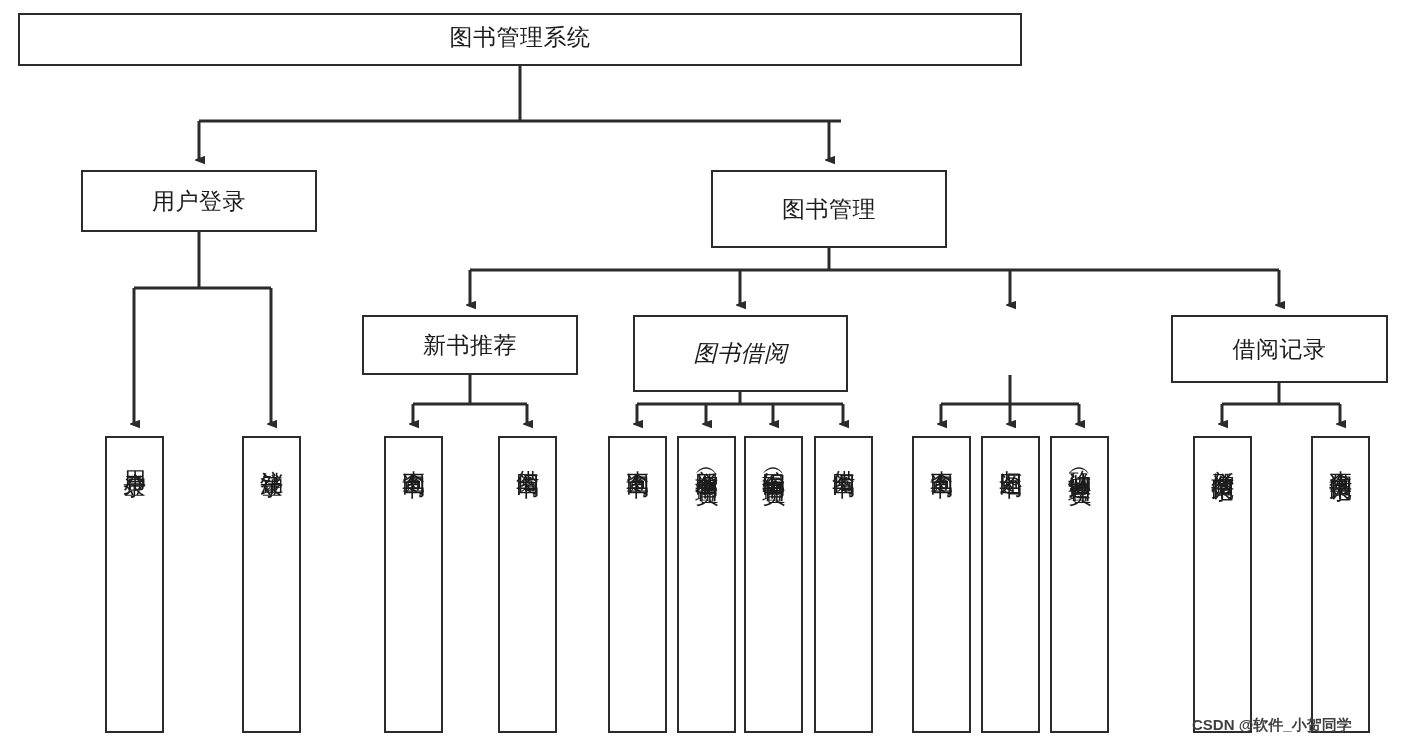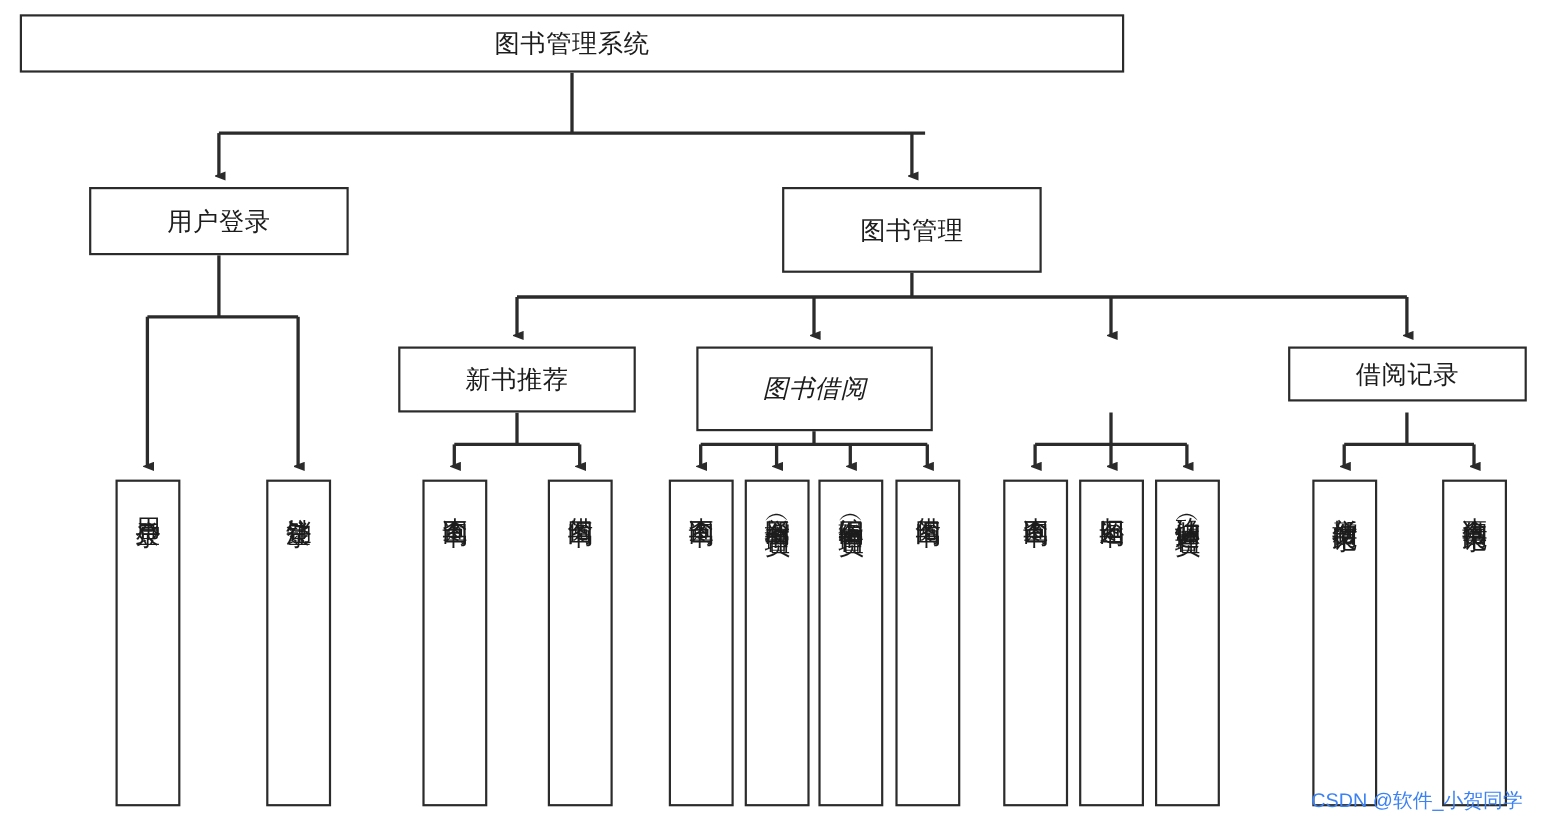--- a/index.html
+++ b/index.html
@@ -55,24 +55,25 @@
   .node.v .node-label {
     writing-mode: vertical-rl;
     text-orientation: upright;
     font-size: 23px;
     line-height: 1.28;
     letter-spacing: 2px;
     white-space: nowrap;
   }
   .watermark {
     position: absolute;
-    color: #3b82f6;
-    font-size: 18px;
+    color: #404040;
+    font-size: 15px;
     white-space: nowrap;
     font-family: "Liberation Sans", "DejaVu Sans", sans-serif;
+    font-weight: bold;
   }
 </style>
 </head>
 <body>
 
 <div id="canvas">
 
   <svg class="wires" viewBox="0 0 1405 747" xmlns="http://www.w3.org/2000/svg">
     <defs>
       <marker id="arrow" markerWidth="10" markerHeight="10" refX="4.2" refY="6" orient="auto" markerUnits="userSpaceOnUse">
@@ -118,38 +119,38 @@
       <path d="M1010,404 L1010,424" marker-end="url(#arrow)"></path>
       <path d="M1079,404 L1079,424" marker-end="url(#arrow)"></path>
 
       <path d="M1279,375 L1279,404"></path>
       <path d="M1222,404 L1340,404"></path>
       <path d="M1222,404 L1222,424" marker-end="url(#arrow)"></path>
       <path d="M1340,404 L1340,424" marker-end="url(#arrow)"></path>
     </g>
   </svg>
 
-  <div class="node root h" style="left:18px; top:13px; width:1004px; height:53px;">
+  <div class="node root h" style="left:18px; top:13px; width:1004px; height:53px;font-family:Liberation Mono, monospace;">
     <span class="node-label">图书管理系统</span>
   </div>
 
   <div class="node h" style="left:81px; top:170px; width:236px; height:62px;">
     <span class="node-label">用户登录</span>
   </div>
   <div class="node h" style="left:711px; top:170px; width:236px; height:78px;">
     <span class="node-label">图书管理</span>
   </div>
 
   <div class="node h" style="left:362px; top:315px; width:216px; height:60px;">
     <span class="node-label">新书推荐</span>
   </div>
   <div class="node h" style="left:633px; top:315px; width:215px; height:77px;font-style:italic;">
     <span class="node-label">图书借阅</span>
   </div>
-  <div class="node h" style="left:1171px; top:315px; width:217px; height:50px;justify-content:center;">
+  <div class="node h" style="left:1171px; top:315px; width:217px; height:68px;justify-content:center;">
     <span class="node-label">借阅记录</span>
   </div>
 
   <div class="node v" style="left:105px; top:436px; width:59px; height:297px;">
     <span class="node-label">用户登录</span>
   </div>
   <div class="node v" style="left:242px; top:436px; width:59px; height:297px;">
     <span class="node-label">注销登录</span>
   </div>
 

